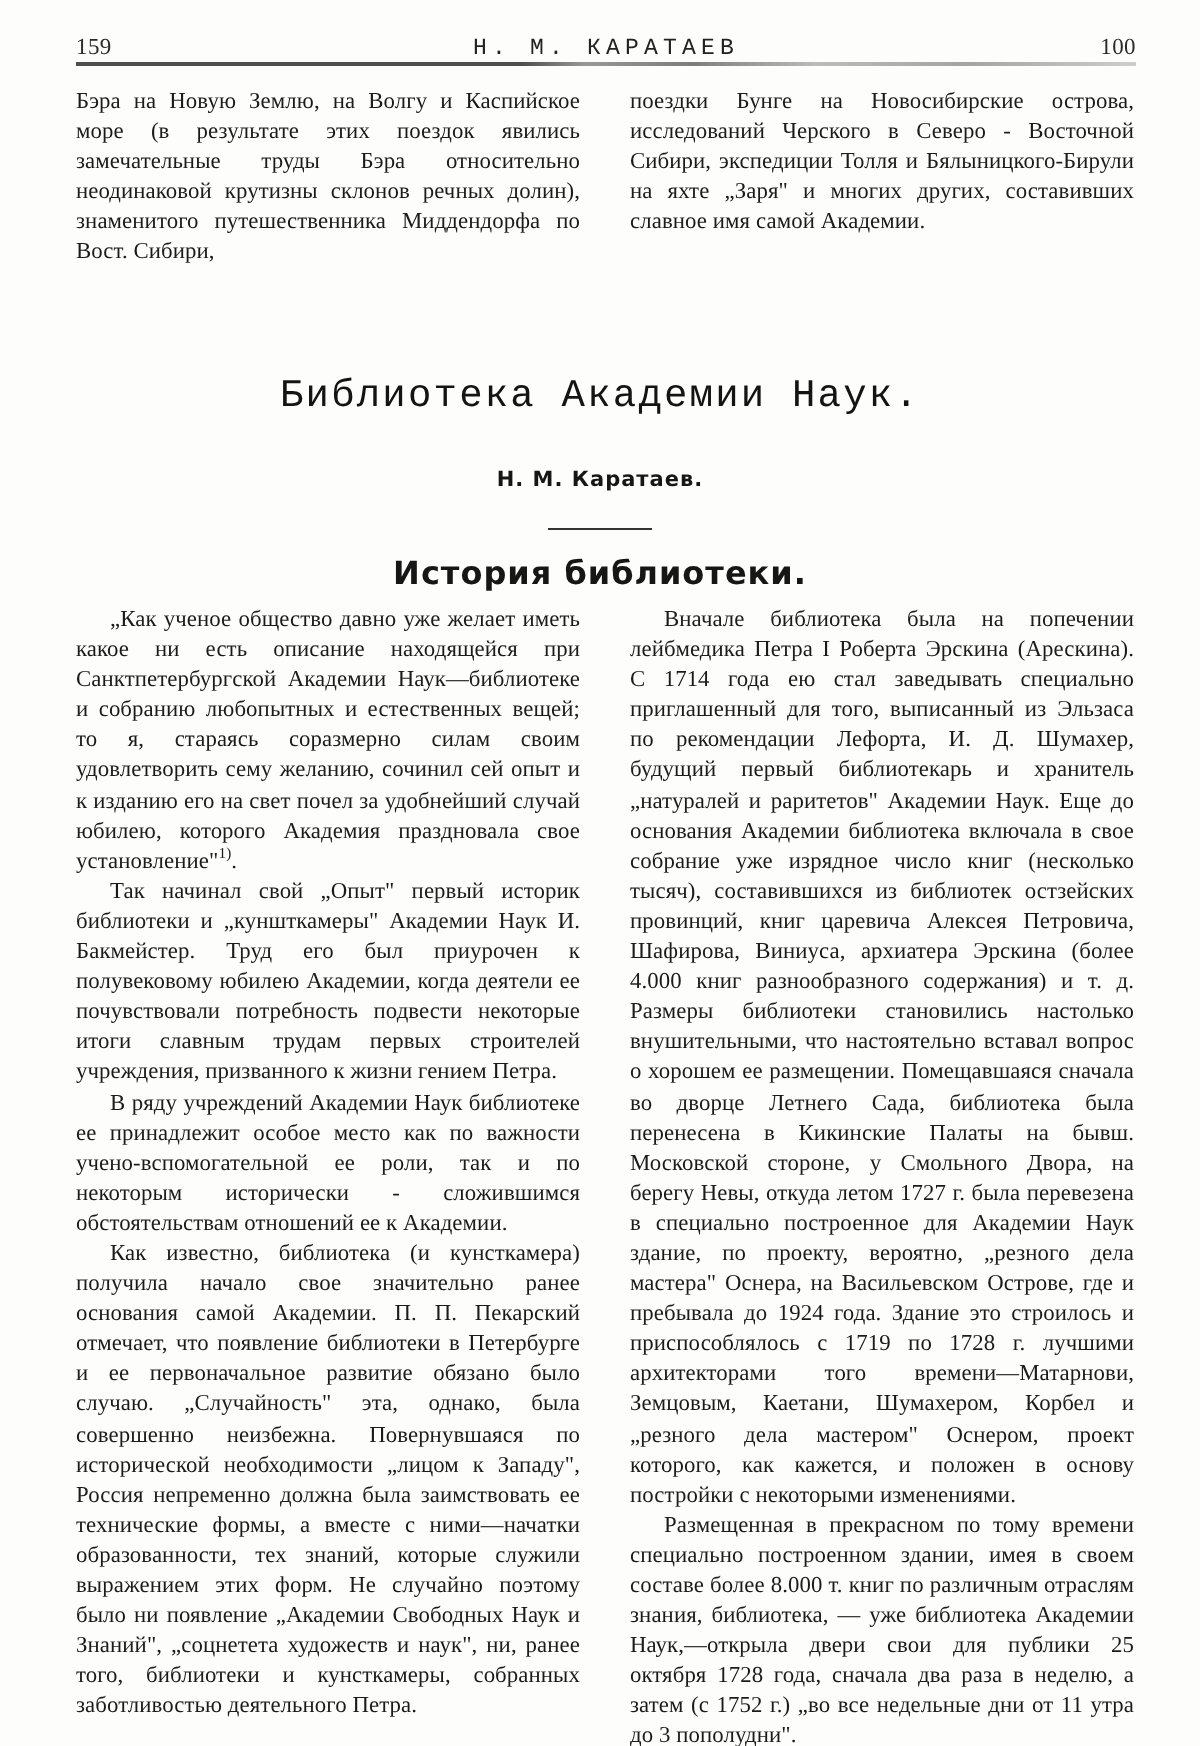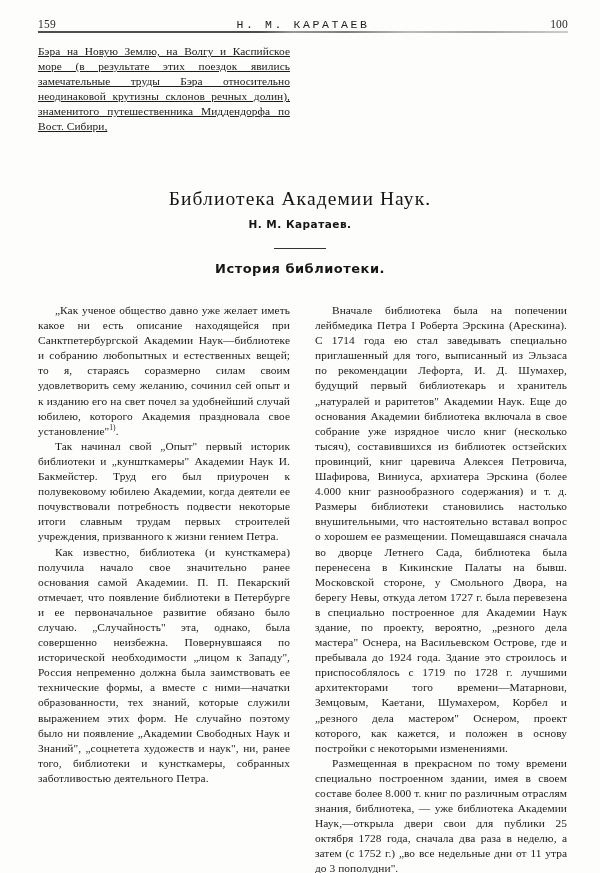--- a/index.html
+++ b/index.html
@@ -59,59 +59,58 @@
   }
 
   
   .cols-top {
     position: absolute;
     top: 44px;
     left: 38px;
     right: 32px;
     display: flex;
     gap: 25px;
-    text-decoration: underline;
   }
   .cols-top .col { width: 252px; }
 
   
   .title-block {
     position: absolute;
     top: 188px;
     left: 0;
     right: 0;
     text-align: center;
   }
   .article-title {
-    font-family: Liberation Serif, serif;
+    font-family: Liberation Mono, monospace;
     font-size: 19.5px;
     font-weight: 400;
     letter-spacing: 1.1px;
     color: #141414;
     margin: 0;
     line-height: 1.1;
   }
   .article-author {
     font-family: "DejaVu Sans", "Liberation Sans", sans-serif;
     font-size: 10.5px;
     font-weight: 700;
     letter-spacing: 0.5px;
     color: #161616;
-    margin: 10px 0 0 0;
+    margin: 26px 0 0 0;
     line-height: 1.1;
   }
   .orn-rule {
     width: 52px;
     height: 1.4px;
     background: #333;
     margin: 17px auto 0 auto;
   }
   .section-head {
     font-family: "DejaVu Sans", "Liberation Sans", sans-serif;
-    font-size: 13px;
+    font-size: 16px;
     font-weight: 700;
     letter-spacing: 0.5px;
     color: #161616;
     margin: 13px 0 0 0;
     line-height: 1.1;
   }
 
   
   .cols-main {
     position: absolute;
@@ -150,34 +149,38 @@
     <span class="folio">159</span>
     <span class="runhead-title">Н. М. КАРАТАЕВ</span>
     <span class="folio">100</span>
   </div>
   <div class="rule-top"></div>
 
   <div class="cols-top">
     <div class="col">
       <p class="body noindent">Бэра на Новую Землю, на Волгу и Каспийское море (в результате этих поездок явились замечательные труды Бэра относительно неодинаковой крутизны склонов речных долин), знаменитого путешественника Миддендорфа по Вост. Сибири,</p>
     </div>
+    <div class="col">
+      <p class="body noindent">поездки Бунге на Новосибирские острова, исследований Черского в Северо - Восточной Сибири, экспедиции Толля и Бялыницкого-Бирули на яхте „Заря" и многих других, составивших славное имя самой Академии.</p>
+    </div>
   </div>
 
   <div class="title-block">
     <h1 class="article-title">Библиотека Академии Наук.</h1>
     <p class="article-author">Н. М. Каратаев.</p>
     <div class="orn-rule"></div>
     <p class="section-head">История библиотеки.</p>
   </div>
 
   <div class="cols-main">
 
     <div class="col">
       <p class="body"><span>„Как ученое общество давно уже желает иметь какое ни есть описание находящейся при Санктпетербургской Академии Наук—библиотеке и собранию любопытных и естественных вещей; то я, стараясь соразмерно силам своим удовлетворить сему желанию, сочинил сей опыт и к изданию его на свет почел за удобнейший случай юбилею, которого Академия праздновала свое установление"</span><sup class="ref">1)</sup>.</p>
       <p class="body">Так начинал свой „Опыт" первый историк библиотеки и „куншткамеры" Академии Наук И. Бакмейстер. Труд его был приурочен к полувековому юбилею Академии, когда деятели ее почувствовали потребность подвести некоторые итоги славным трудам первых строителей учреждения, призванного к жизни гением Петра.</p>
+      <p class="body">В ряду учреждений Академии Наук библиотеке ее принадлежит особое место как по важности учено-вспомогательной ее роли, так и по некоторым исторически - сложившимся обстоятельствам отношений ее к Академии.</p>
       <p class="body">Как известно, библиотека (и кунсткамера) получила начало свое значительно ранее основания самой Академии. П. П. Пекарский отмечает, что появление библиотеки в Петербурге и ее первоначальное развитие обязано было случаю. „Случайность" эта, однако, была совершенно неизбежна. Повернувшаяся по исторической необходимости „лицом к Западу", Россия непременно должна была заимствовать ее технические формы, а вместе с ними—начатки образованности, тех знаний, которые служили выражением этих форм. Не случайно поэтому было ни появление „Академии Свободных Наук и Знаний", „соцнетета художеств и наук", ни, ранее того, библиотеки и кунсткамеры, собранных заботливостью деятельного Петра.</p>
 
     </div>
 
     <div class="col">
       <p class="body">Вначале библиотека была на попечении лейбмедика Петра I Роберта Эрскина (Арескина). С 1714 года ею стал заведывать специально приглашенный для того, выписанный из Эльзаса по рекомендации Лефорта, И. Д. Шумахер, будущий первый библиотекарь и хранитель „натуралей и раритетов" Академии Наук. Еще до основания Академии библиотека включала в свое собрание уже изрядное число книг (несколько тысяч), составившихся из библиотек остзейских провинций, книг царевича Алексея Петровича, Шафирова, Виниуса, архиатера Эрскина (более 4.000 книг разнообразного содержания) и т. д. Размеры библиотеки становились настолько внушительными, что настоятельно вставал вопрос о хорошем ее размещении. Помещавшаяся сначала во дворце Летнего Сада, библиотека была перенесена в Кикинские Палаты на бывш. Московской стороне, у Смольного Двора, на берегу Невы, откуда летом 1727 г. была перевезена в специально построенное для Академии Наук здание, по проекту, вероятно, „резного дела мастера" Оснера, на Васильевском Острове, где и пребывала до 1924 года. Здание это строилось и приспособлялось с 1719 по 1728 г. лучшими архитекторами того времени—Матарнови, Земцовым, Каетани, Шумахером, Корбел и „резного дела мастером" Оснером, проект которого, как кажется, и положен в основу постройки с некоторыми изменениями.</p>
       <p class="body">Размещенная в прекрасном по тому времени специально построенном здании, имея в своем составе более 8.000 т. книг по различным отраслям знания, библиотека, — уже библиотека Академии Наук,—открыла двери свои для публики 25 октября 1728 года, сначала два раза в неделю, а затем (с 1752 г.) „во все недельные дни от 11 утра до 3 пополудни".</p>
 
     </div>
 

